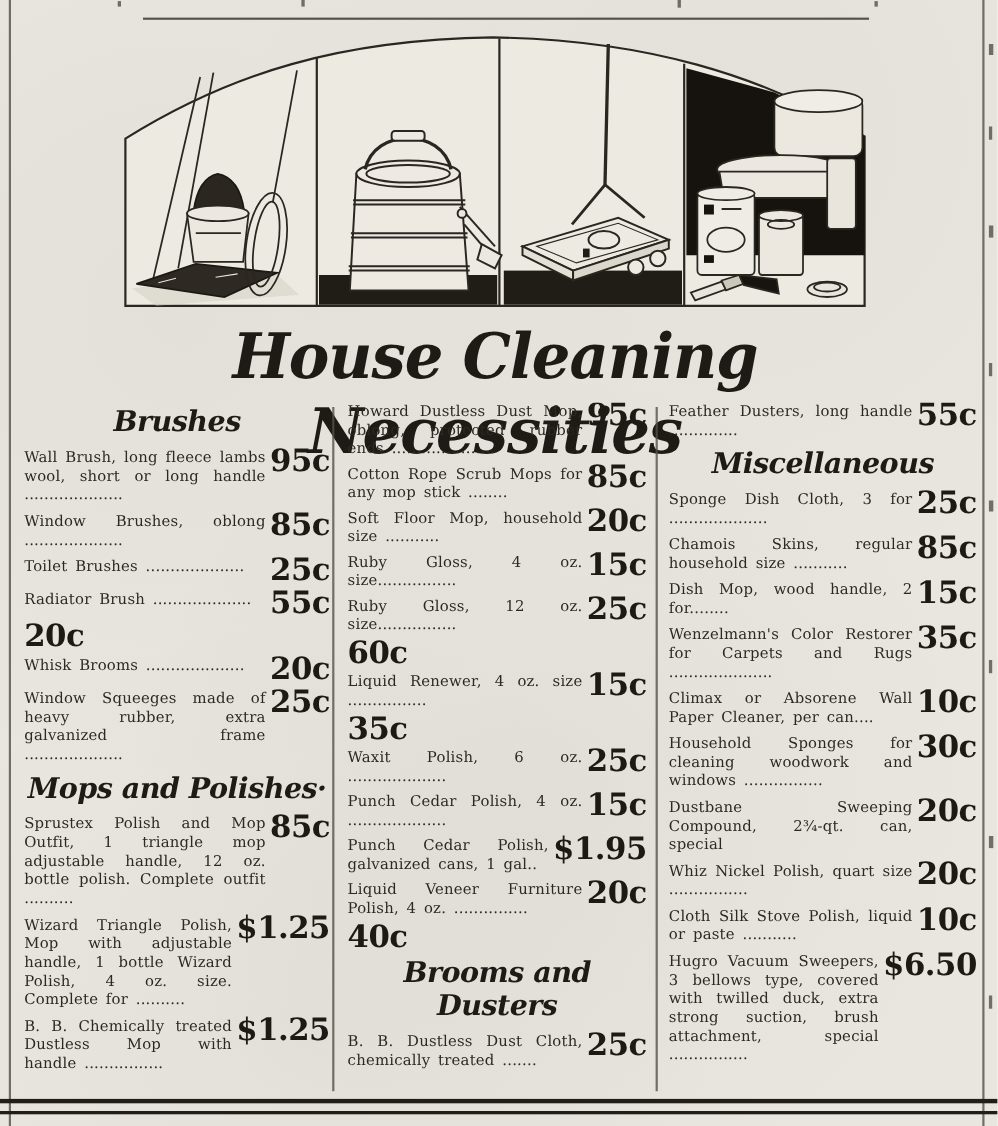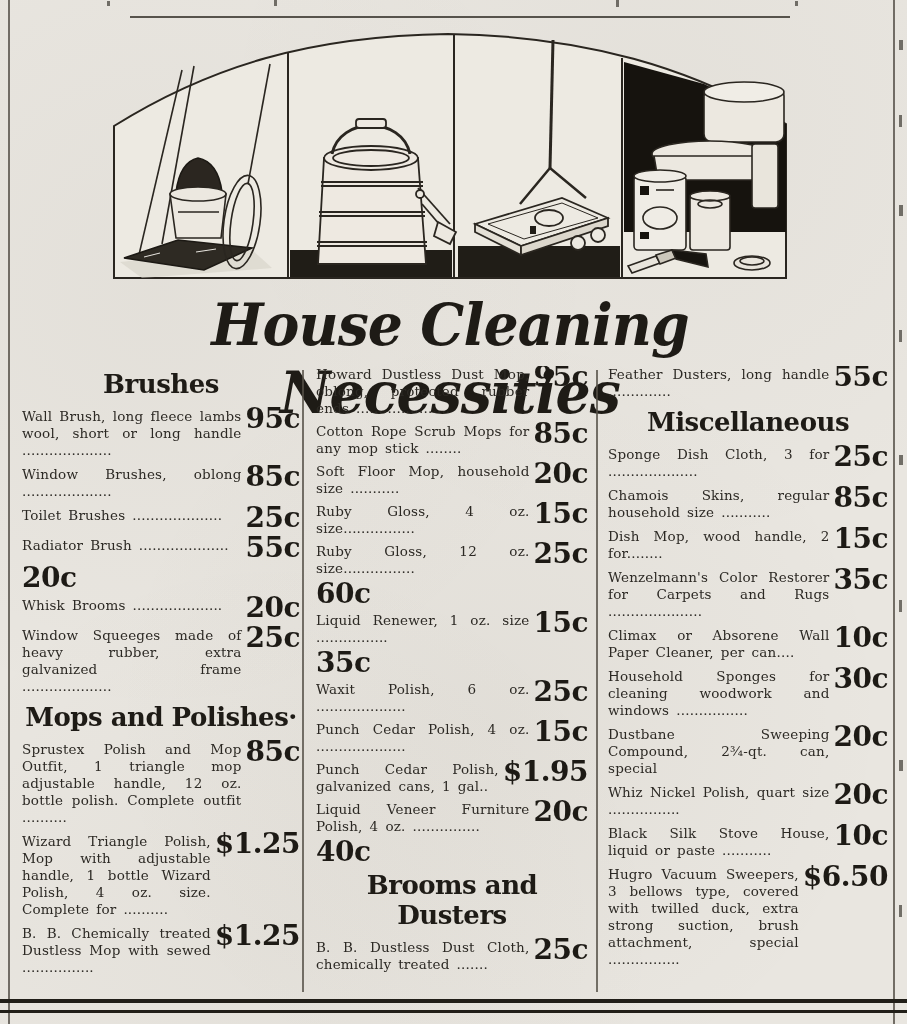--- a/index.html
+++ b/index.html
@@ -34,21 +34,21 @@
 
   .price-col{position:absolute;top:366px;height:632px;overflow:hidden;}
   #col-1{left:22px;width:278px;}
   #col-2{left:316px;width:272px;}
   #col-3{left:608px;width:280px;}
   .v-divider{position:absolute;top:370px;width:2px;height:622px;background:#555047;opacity:.8;}
   #vd-1{left:302px;}
   #vd-2{left:596px;}
 
   .section-header{
-    font-weight:700;font-size:26px;line-height:30px;
+    font-style:italic;font-weight:700;font-size:26px;line-height:30px;
     text-align:center;margin:3px 0 9px;color:#1e1b16;letter-spacing:-.5px;
   }
   .item{display:flex;margin-bottom:7px;}
   #col-2 .item{margin-bottom:6px;}
   .desc{
     flex:1;font-size:13.5px;line-height:17px;word-spacing:2.5px;letter-spacing:.2px;
     color:#2c2924;text-align:justify;padding-right:4px;
   }
   .price{
     font-weight:700;font-size:28px;line-height:22px;letter-spacing:-.5px;
@@ -193,21 +193,21 @@
       <div class="section-header">Mops and Polishes·</div>
       <div class="item">
         <div class="desc">Sprustex Polish and Mop Outfit, 1 triangle mop adjustable handle, 12 oz. bottle polish. Complete outfit ..........</div>
         <div class="price">85c</div>
       </div>
       <div class="item">
         <div class="desc">Wizard Triangle Polish, Mop with adjustable handle, 1 bottle Wizard Polish, 4 oz. size. Complete for ..........</div>
         <div class="price">$1.25</div>
       </div>
       <div class="item">
-        <div class="desc">B. B. Chemically treated Dustless Mop with sewed ................</div>
+        <div class="desc">B. B. Chemically treated Dustless Mop with handle ................</div>
         <div class="price">$1.25</div>
       </div>
     </div>
   <div class="price-col" id="col-2">
       <div class="item">
         <div class="desc">Howard Dustless Dust Mop, oblong, protected rubber ends .....................</div>
         <div class="price">95c</div>
       </div>
       <div class="item">
         <div class="desc">Cotton Rope Scrub Mops for any mop stick ........</div>
@@ -222,21 +222,21 @@
         <div class="price">15c</div>
       </div>
       <div class="item">
         <div class="desc">Ruby Gloss, 12 oz. size................</div>
         <div class="price">25c</div>
       </div>
       <div class="item">
         <div class="price">60c</div>
       </div>
       <div class="item">
-        <div class="desc">Liquid Renewer, 1 oz. size ................</div>
+        <div class="desc">Liquid Renewer, 4 oz. size ................</div>
         <div class="price">15c</div>
       </div>
       <div class="item">
         <div class="price">35c</div>
       </div>
       <div class="item">
         <div class="desc">Waxit Polish, 6 oz. ....................</div>
         <div class="price">25c</div>
       </div>
       <div class="item">
@@ -292,21 +292,21 @@
       </div>
       <div class="item">
         <div class="desc">Dustbane Sweeping Compound, 2¾-qt. can, special</div>
         <div class="price">20c</div>
       </div>
       <div class="item">
         <div class="desc">Whiz Nickel Polish, quart size ................</div>
         <div class="price">20c</div>
       </div>
       <div class="item">
-        <div class="desc">Black Silk Stove House, liquid or paste ...........</div>
+        <div class="desc">Cloth Silk Stove Polish, liquid or paste ...........</div>
         <div class="price">10c</div>
       </div>
       <div class="item">
         <div class="desc">Hugro Vacuum Sweepers, 3 bellows type, covered with twilled duck, extra strong suction, brush attachment, special ................</div>
         <div class="price">$6.50</div>
       </div>
     </div>
 
   <div class="bottom-bar" id="bar1"></div>
   <div class="bottom-bar" id="bar2"></div>

